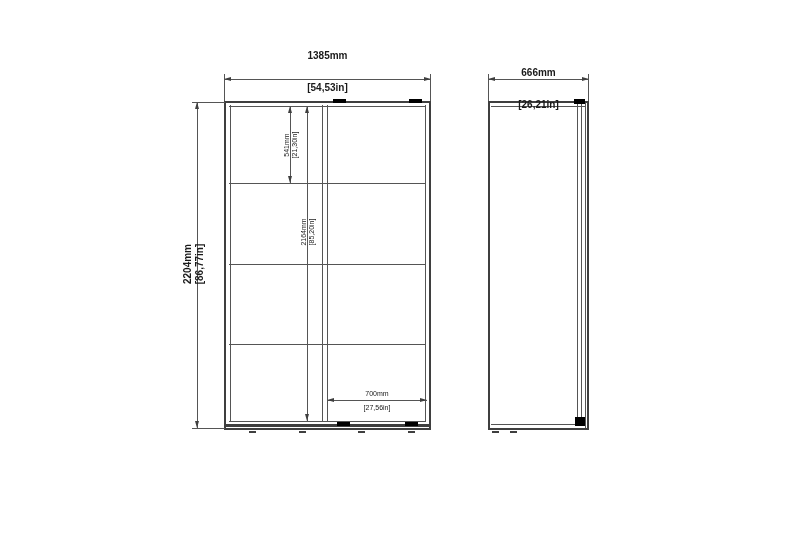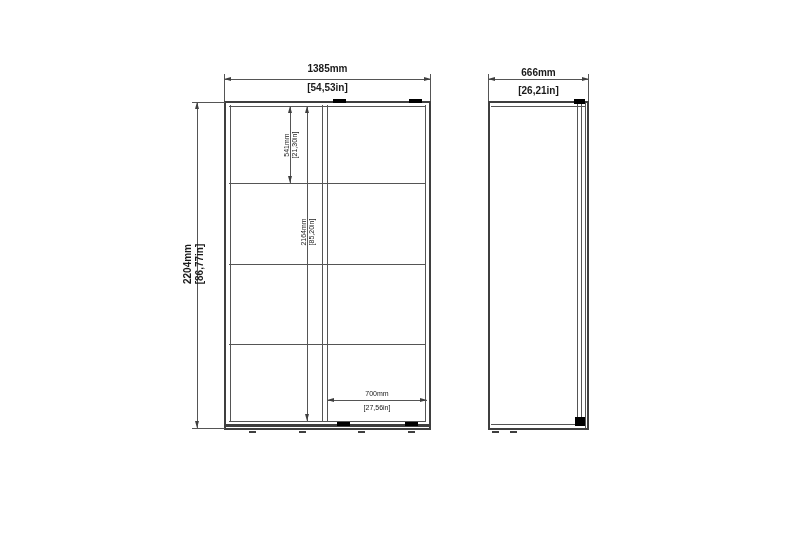--- a/index.html
+++ b/index.html
@@ -53,21 +53,21 @@
     <div class="ln" style="left:358px;top:430.5px;width:7px;height:2.5px;"></div>
     <div class="ln" style="left:408px;top:430.5px;width:7px;height:2.5px;"></div>
   </div>
 
   <div>
     <div class="ln thin" style="left:224px;top:74px;width:1px;height:27px;"></div>
     <div class="ln thin" style="left:430px;top:74px;width:1px;height:27px;"></div>
     <div class="ln thin" style="left:224px;top:79px;width:207px;height:1px;"></div>
     <div class="arr left" style="left:224px;top:77px;"></div>
     <div class="arr right" style="left:424px;top:77px;"></div>
-    <div class="lbl big" style="left:327.5px;top:68px;">1385mm</div>
+    <div class="lbl big" style="left:327.5px;top:55px;">1385mm</div>
     <div class="lbl big" style="left:327.5px;top:86.5px;">[54,53in]</div>
   </div>
 
   <div>
     <div class="ln thin" style="left:192px;top:101.5px;width:33px;height:1px;"></div>
     <div class="ln thin" style="left:192px;top:428px;width:33px;height:1px;"></div>
     <div class="ln thin" style="left:196.5px;top:102px;width:1px;height:326px;"></div>
     <div class="arr up" style="left:194.5px;top:102px;"></div>
     <div class="arr down" style="left:194.5px;top:421px;"></div>
     <div class="vlbl big" style="left:193.5px;top:264px;">
@@ -120,16 +120,16 @@
     <div class="ln" style="left:510px;top:430.5px;width:7px;height:2.5px;"></div>
   </div>
 
   <div>
     <div class="ln thin" style="left:488px;top:74px;width:1px;height:27px;"></div>
     <div class="ln thin" style="left:588px;top:74px;width:1px;height:27px;"></div>
     <div class="ln thin" style="left:488px;top:79px;width:101px;height:1px;"></div>
     <div class="arr left" style="left:488px;top:77px;"></div>
     <div class="arr right" style="left:582px;top:77px;"></div>
     <div class="lbl big" style="left:538.5px;top:71.5px;">666mm</div>
-    <div class="lbl big" style="left:538.5px;top:90px;">[26,21in]</div>
+    <div class="lbl big" style="left:538.5px;top:104px;">[26,21in]</div>
   </div>
 
 </div>
 
 </body></html>

